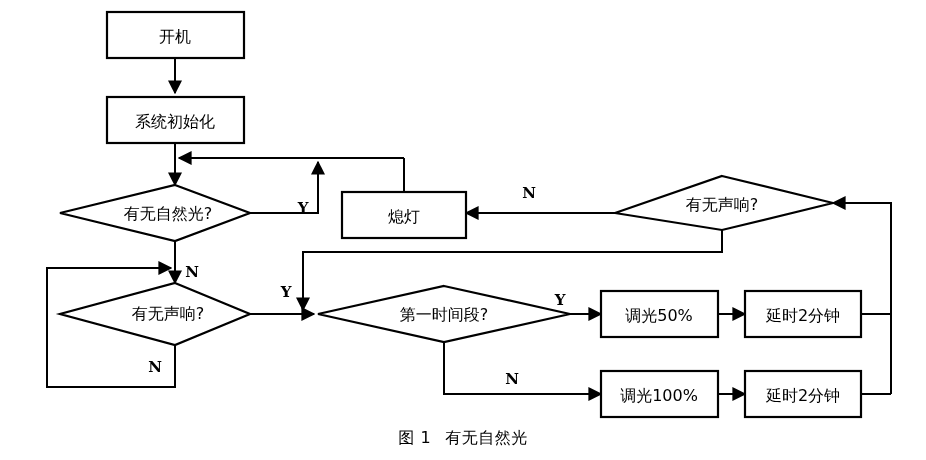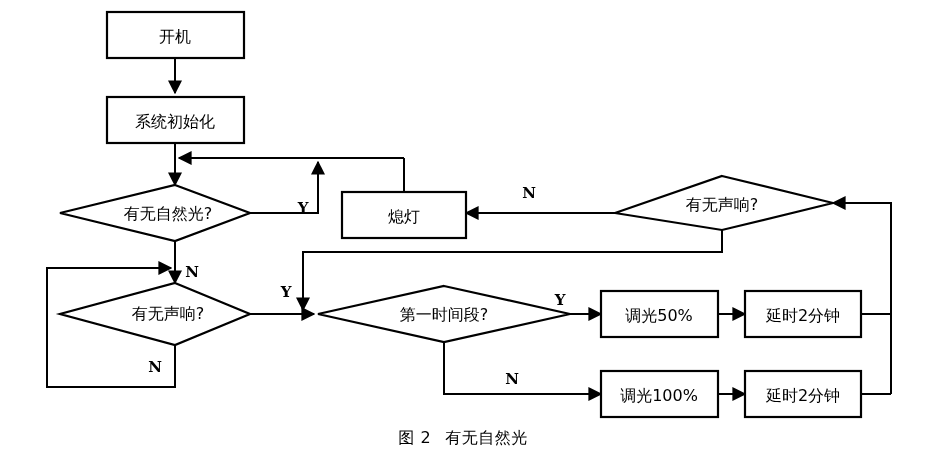--- a/index.html
+++ b/index.html
@@ -172,16 +172,16 @@
     <text class="edge-label" x="303" y="208">Y</text>
     <text class="edge-label" x="192" y="272">N</text>
     <text class="edge-label" x="286" y="292">Y</text>
     <text class="edge-label" x="155" y="367">N</text>
     <text class="edge-label" x="529" y="193">N</text>
     <text class="edge-label" x="560" y="300">Y</text>
     <text class="edge-label" x="512" y="379">N</text>
   </svg>
 
   <div class="caption">
-    <span class="cap-num">图 2</span><span>有无自然光</span>
+    <span class="cap-num">图 1</span><span>有无自然光</span>
   </div>
 
 </div>
 
 </body></html>

